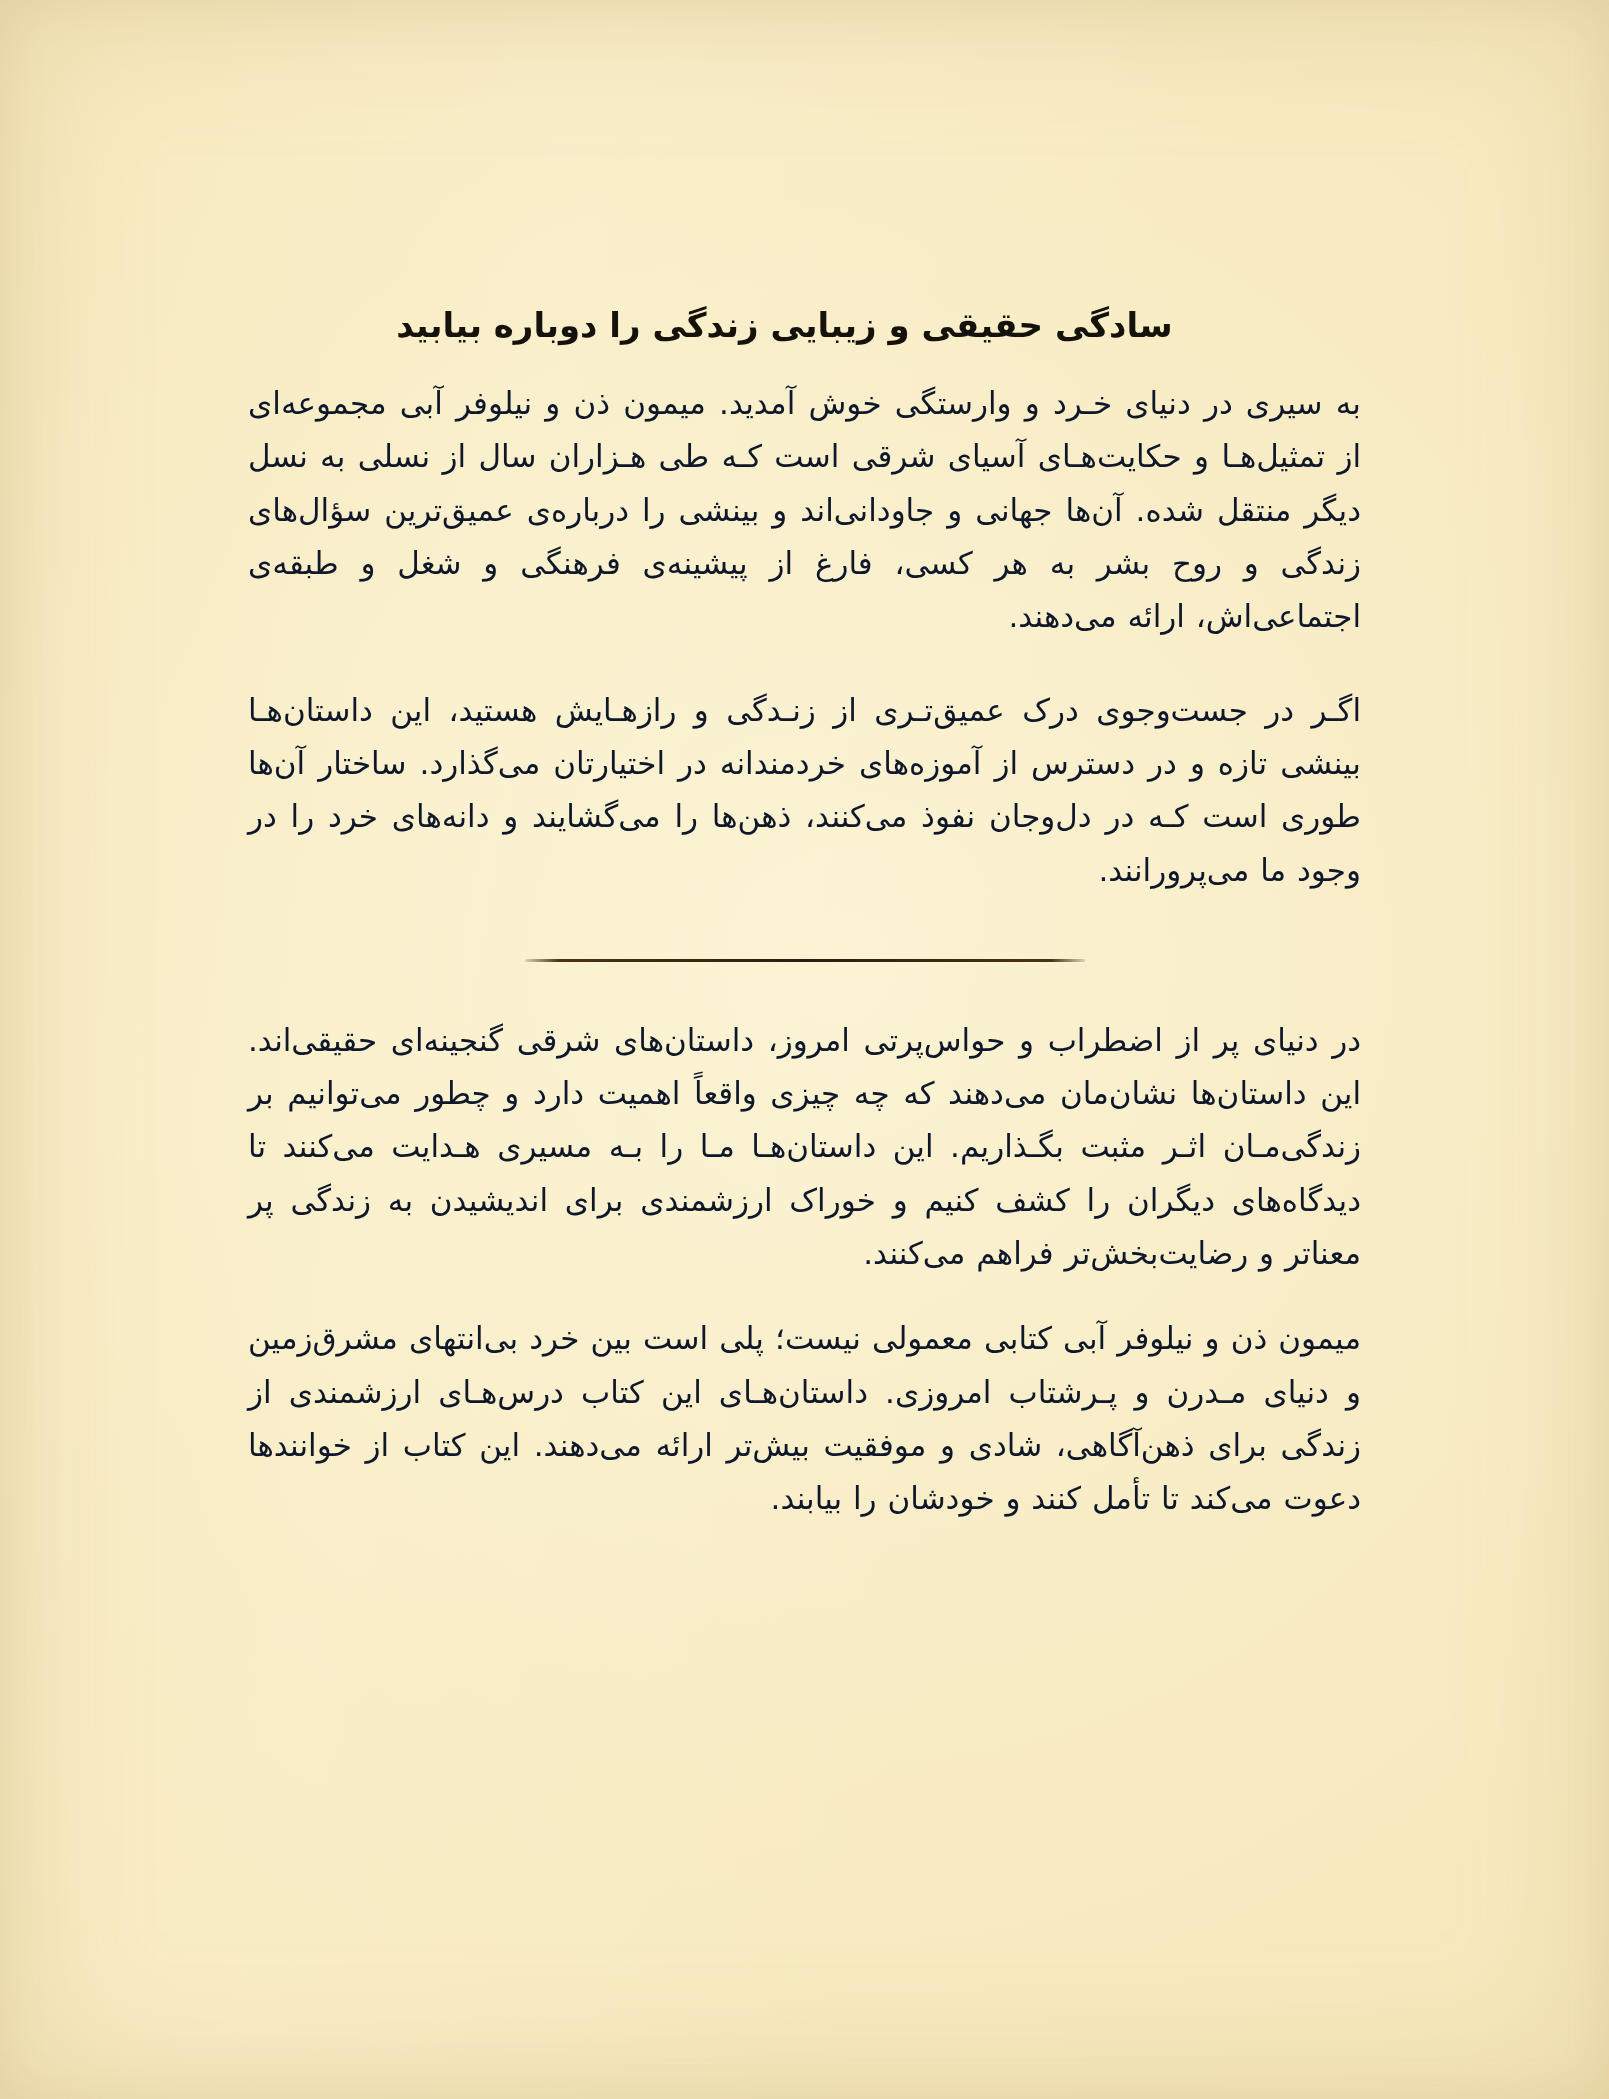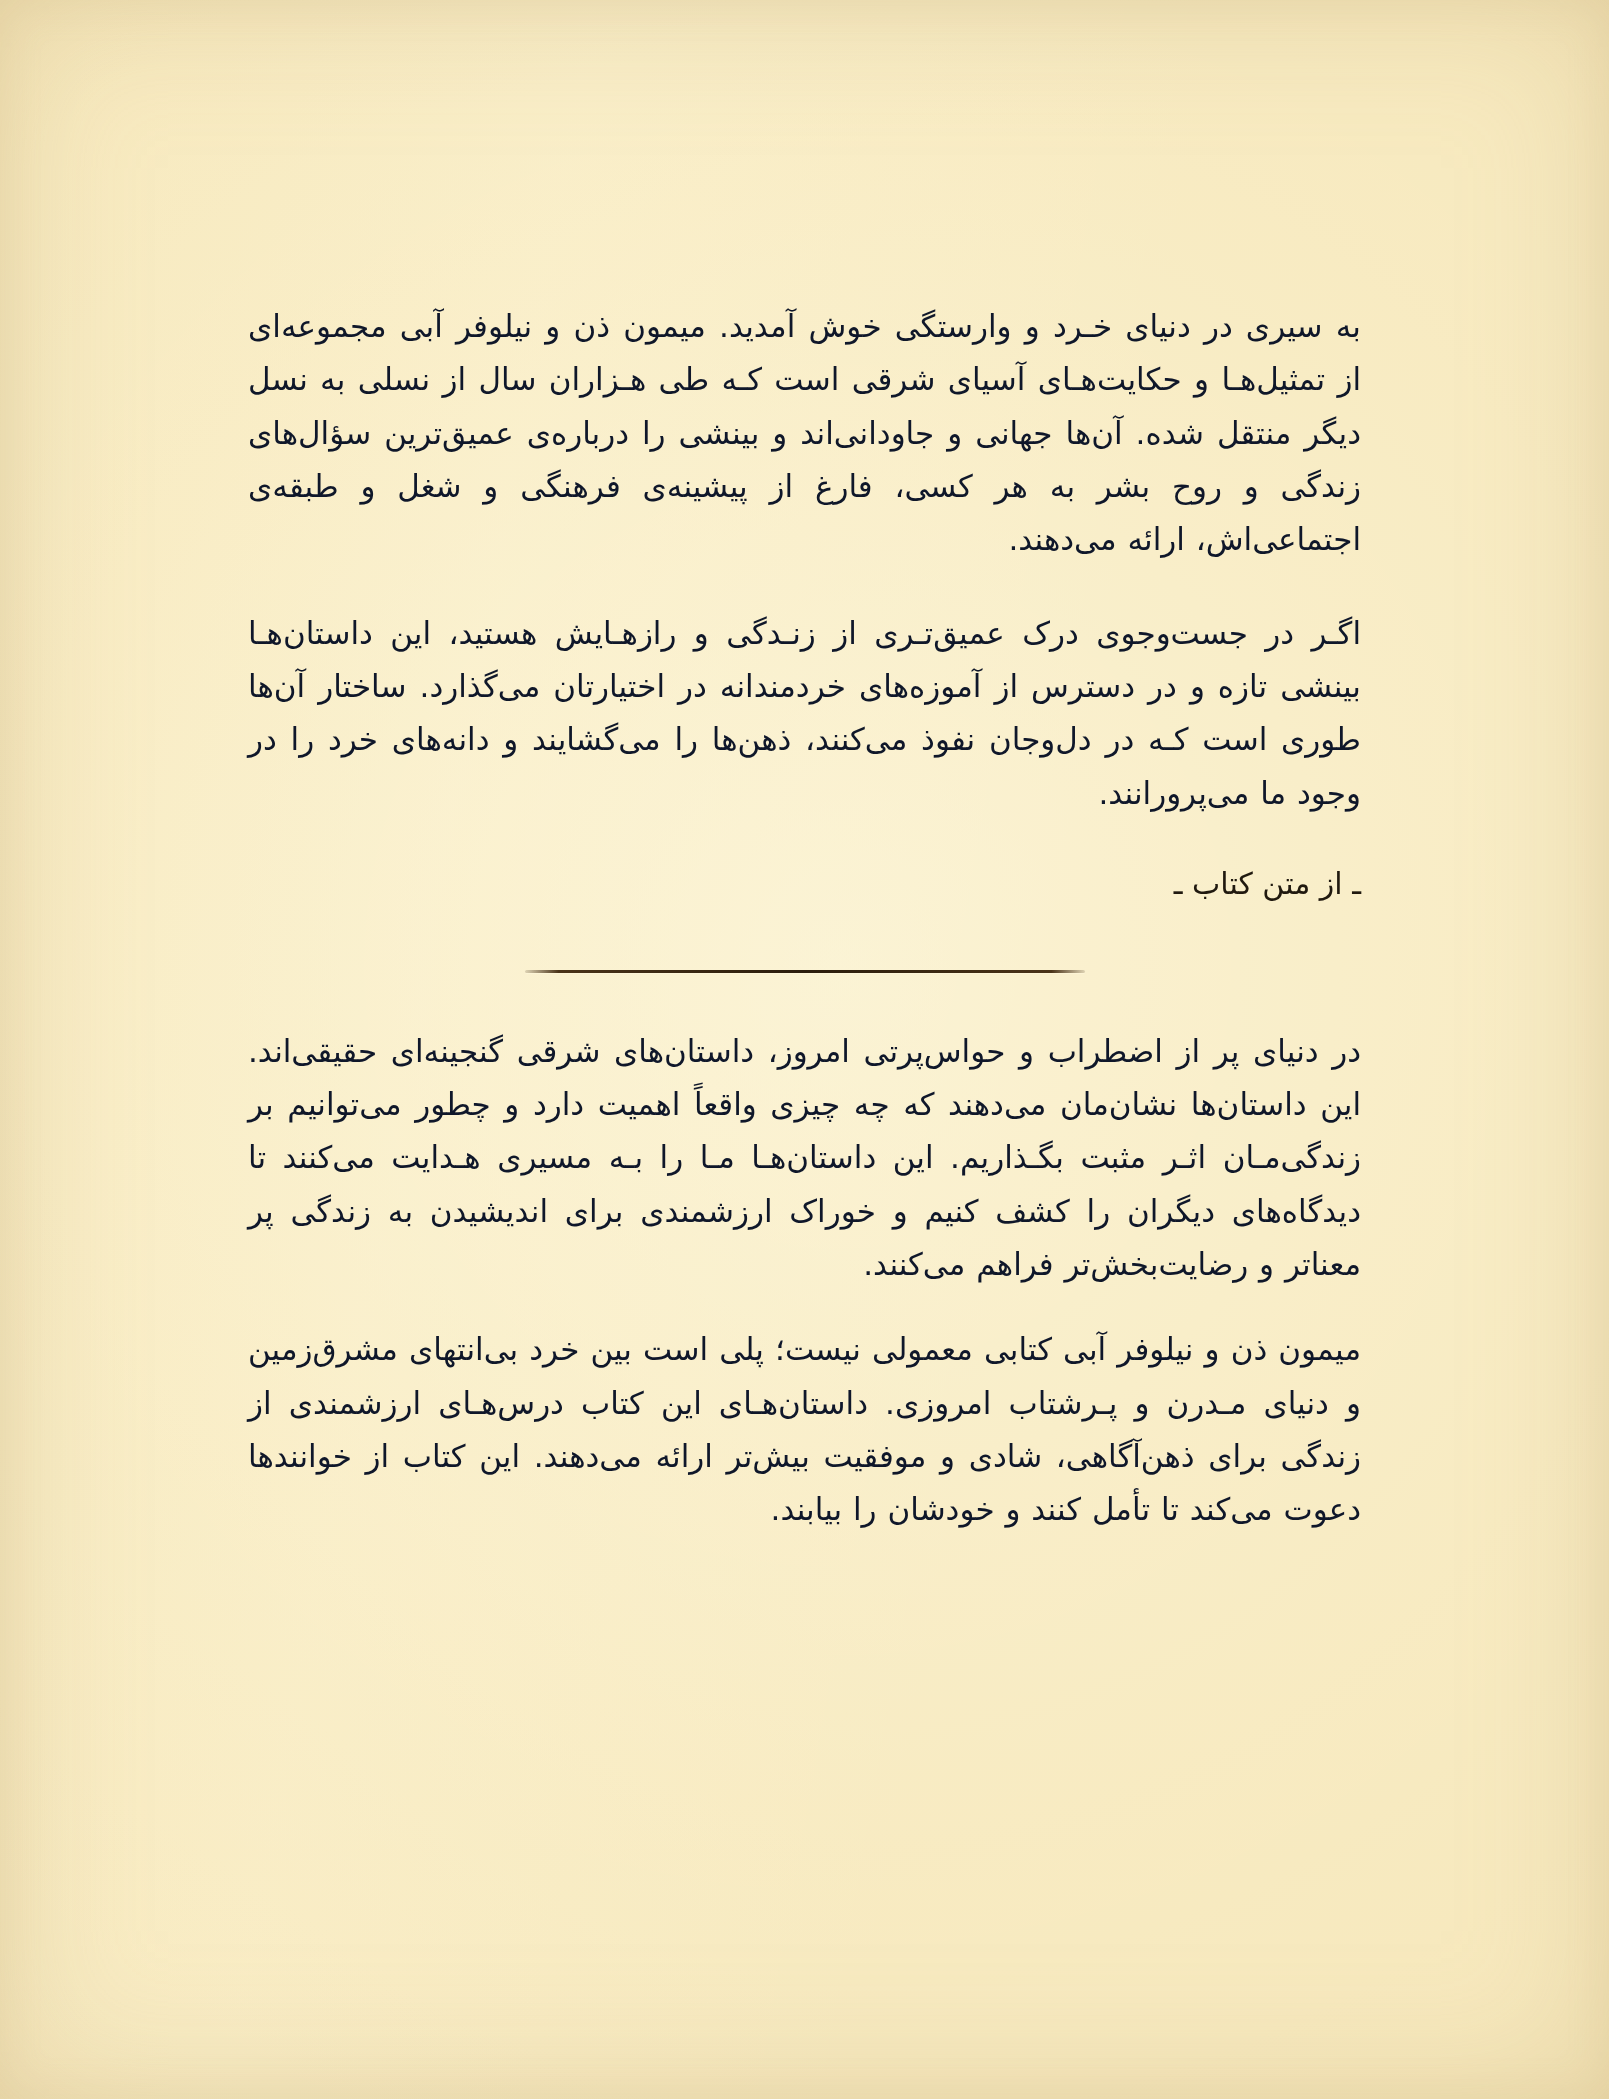--- a/index.html
+++ b/index.html
@@ -120,26 +120,26 @@
 </style>
 </head>
 <body>
 
 <div class="page">
 
   <div class="paper-texture"></div>
 
   <div class="content">
 
+    <h1 class="doc-title">سادگی حقیقی و زیبایی زندگی را دوباره بیابید</h1>
 
     <p class="para lead">به سیری در دنیای خـرد و وارستگی خوش آمدید. میمون ذن و نیلوفر آبی مجموعه‌ای از تمثیل‌هـا و حکایت‌هـای آسیای شرقی است کـه طی هـزاران سال از نسلی به نسل دیگر منتقل شده. آن‌ها جهانی و جاودانی‌اند و بینشی را درباره‌ی عمیق‌ترین سؤال‌های زندگی و روح بشر به هر کسی، فارغ از پیشینه‌ی فرهنگی و شغل و طبقه‌ی اجتماعی‌اش، ارائه می‌دهند.</p>
 
     <p class="para lead">اگـر در جست‌وجوی درک عمیق‌تـری از زنـدگی و رازهـایش هستید، این داستان‌هـا بینشی تازه و در دسترس از آموزه‌های خردمندانه در اختیارتان می‌گذارد. ساختار آن‌ها طوری است کـه در دل‌وجان نفوذ می‌کنند، ذهن‌ها را می‌گشایند و دانه‌های خرد را در وجود ما می‌پرورانند.</p>
 
-    <p class="attribution">ـ از متن کتاب ـ</p>
 
     <div class="divider-wrap">
       <div class="divider"></div>
     </div>
 
     <p class="para tail-para">در دنیای پر از اضطراب و حواس‌پرتی امروز، داستان‌های شرقی گنجینه‌ای حقیقی‌اند. این داستان‌ها نشان‌مان می‌دهند که چه چیزی واقعاً اهمیت دارد و چطور می‌توانیم بر زندگی‌مـان اثـر مثبت بگـذاریم. این داستان‌هـا مـا را بـه مسیری هـدایت می‌کنند تا دیدگاه‌های دیگران را کشف کنیم و خوراک ارزشمندی برای اندیشیدن به زندگی پر معناتر و رضایت‌بخش‌تر فراهم می‌کنند.</p>
 
     <p class="para tail-para">میمون ذن و نیلوفر آبی کتابی معمولی نیست؛ پلی است بین خرد بی‌انتهای مشرق‌زمین و دنیای مـدرن و پـرشتاب امروزی. داستان‌هـای این کتاب درس‌هـای ارزشمندی از زندگی برای ذهن‌آگاهی، شادی و موفقیت بیش‌تر ارائه می‌دهند. این کتاب از خوانندها دعوت می‌کند تا تأمل کنند و خودشان را بیابند.</p>
 
 

